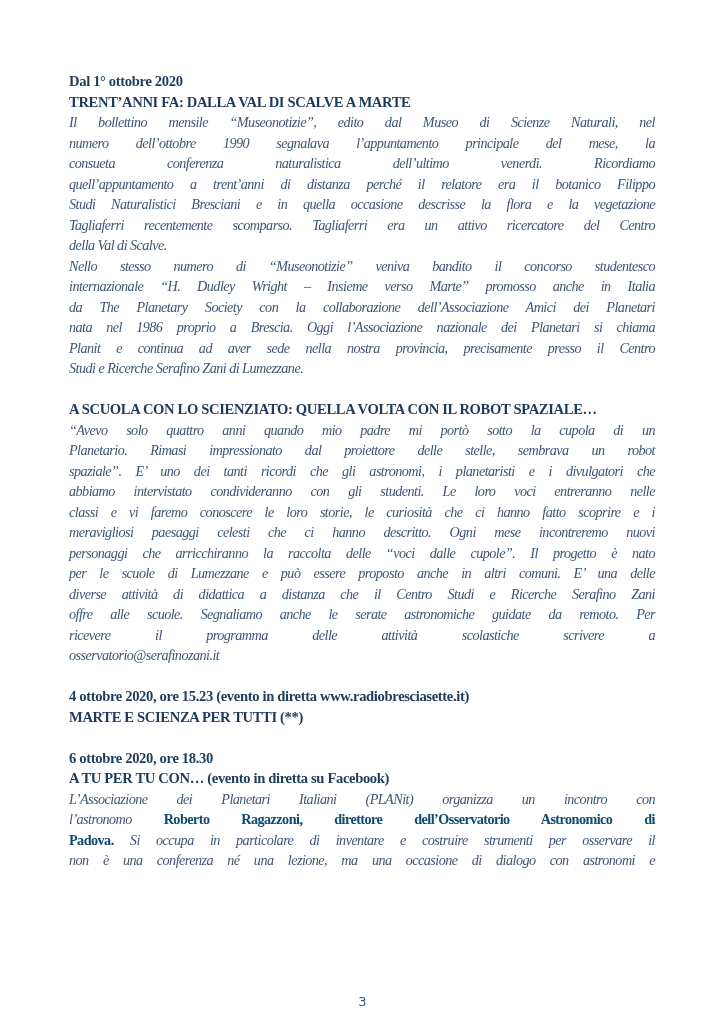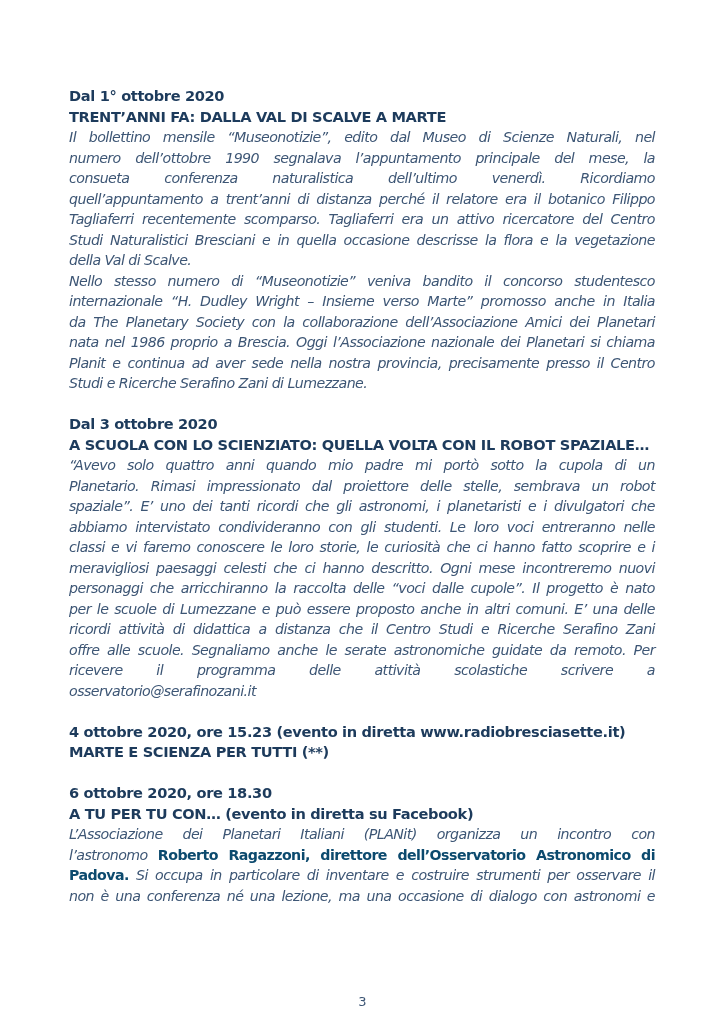--- a/index.html
+++ b/index.html
@@ -10,22 +10,23 @@
   body {
     width: 725px;
     height: 1024px;
     position: relative;
     overflow: hidden;
     font-family: "DejaVu Sans", sans-serif;
   }
   .page {
     position: absolute;
     left: 69px;
-    top: 86px;
+    top: 71px;
     width: 586px;
+    font-family: Liberation Serif, serif;
   }
   .section {
     margin-bottom: 20.5px;
   }
   .line {
     height: 20.5px;
     line-height: 20.5px;
     font-size: 14.2px;
     white-space: nowrap;
   }
@@ -66,43 +67,42 @@
 
 <div class="page">
 
   <div class="section">
     <div class="line date">Dal 1° ottobre 2020</div>
     <div class="line title">TRENT’ANNI FA: DALLA VAL DI SCALVE A MARTE</div>
     <div class="line body-line justify">Il bollettino mensile “Museonotizie”, edito dal Museo di Scienze Naturali, nel</div>
     <div class="line body-line justify">numero dell’ottobre 1990 segnalava l’appuntamento principale del mese, la</div>
     <div class="line body-line justify">consueta conferenza naturalistica dell’ultimo venerdì. Ricordiamo</div>
     <div class="line body-line justify">quell’appuntamento a trent’anni di distanza perché il relatore era il botanico Filippo</div>
+    <div class="line body-line justify">Studi Naturalistici Bresciani e in quella occasione descrisse la flora e la vegetazione</div>
     <div class="line body-line justify">Tagliaferri recentemente scomparso. Tagliaferri era un attivo ricercatore del Centro</div>
-    <div class="line body-line justify">Studi Naturalistici Bresciani e in quella occasione descrisse la flora e la vegetazione</div>
     <div class="line body-line">della Val di Scalve.</div>
     <div class="line body-line justify">Nello stesso numero di “Museonotizie” veniva bandito il concorso studentesco</div>
     <div class="line body-line justify">internazionale “H. Dudley Wright – Insieme verso Marte” promosso anche in Italia</div>
     <div class="line body-line justify">da The Planetary Society con la collaborazione dell’Associazione Amici dei Planetari</div>
     <div class="line body-line justify">nata nel 1986 proprio a Brescia. Oggi l’Associazione nazionale dei Planetari si chiama</div>
     <div class="line body-line justify">Planit e continua ad aver sede nella nostra provincia, precisamente presso il Centro</div>
     <div class="line body-line">Studi e Ricerche Serafino Zani di Lumezzane.</div>
   </div>
 
   <div class="section">
-    <div class="line date">Dal 3 ottobre 2020</div>
     <div class="line title">A SCUOLA CON LO SCIENZIATO: QUELLA VOLTA CON IL ROBOT SPAZIALE…</div>
     <div class="line body-line justify">“Avevo solo quattro anni quando mio padre mi portò sotto la cupola di un</div>
     <div class="line body-line justify">Planetario. Rimasi impressionato dal proiettore delle stelle, sembrava un robot</div>
     <div class="line body-line justify">spaziale”. E’ uno dei tanti ricordi che gli astronomi, i planetaristi e i divulgatori che</div>
     <div class="line body-line justify">abbiamo intervistato condivideranno con gli studenti. Le loro voci entreranno nelle</div>
     <div class="line body-line justify">classi e vi faremo conoscere le loro storie, le curiosità che ci hanno fatto scoprire e i</div>
     <div class="line body-line justify">meravigliosi paesaggi celesti che ci hanno descritto. Ogni mese incontreremo nuovi</div>
     <div class="line body-line justify">personaggi che arricchiranno la raccolta delle “voci dalle cupole”. Il progetto è nato</div>
     <div class="line body-line justify">per le scuole di Lumezzane e può essere proposto anche in altri comuni. E’ una delle</div>
-    <div class="line body-line justify">ricordi attività di didattica a distanza che il Centro Studi e Ricerche Serafino Zani</div>
+    <div class="line body-line justify">diverse attività di didattica a distanza che il Centro Studi e Ricerche Serafino Zani</div>
     <div class="line body-line justify">offre alle scuole. Segnaliamo anche le serate astronomiche guidate da remoto. Per</div>
     <div class="line body-line justify">ricevere il programma delle attività scolastiche scrivere a</div>
     <div class="line body-line">osservatorio@serafinozani.it</div>
   </div>
 
   <div class="section">
     <div class="line date">4 ottobre 2020, ore 15.23 (evento in diretta www.radiobresciasette.it)</div>
     <div class="line title">MARTE E SCIENZA PER TUTTI (**)</div>
   </div>
 

